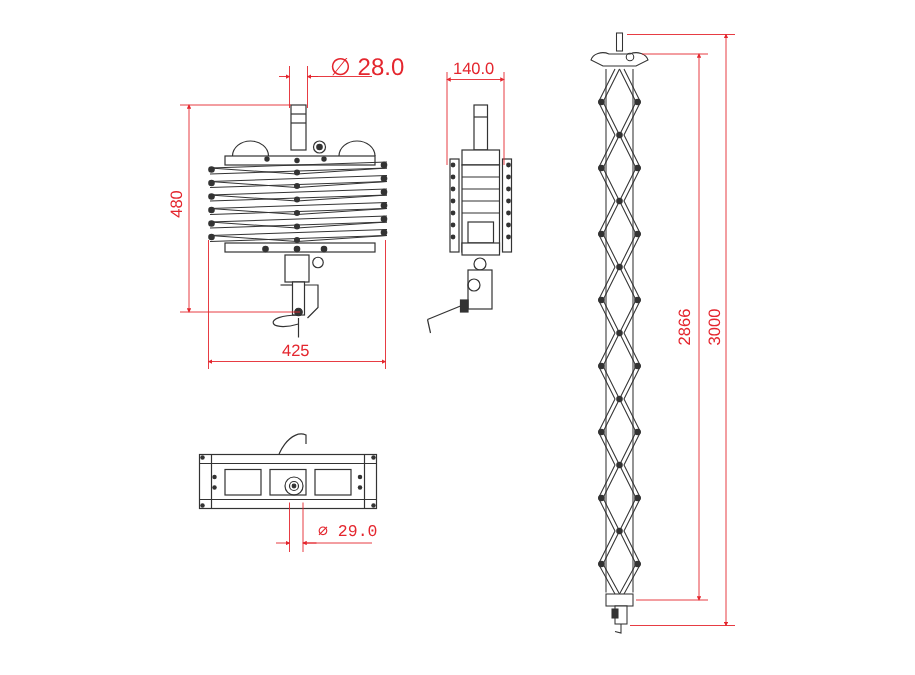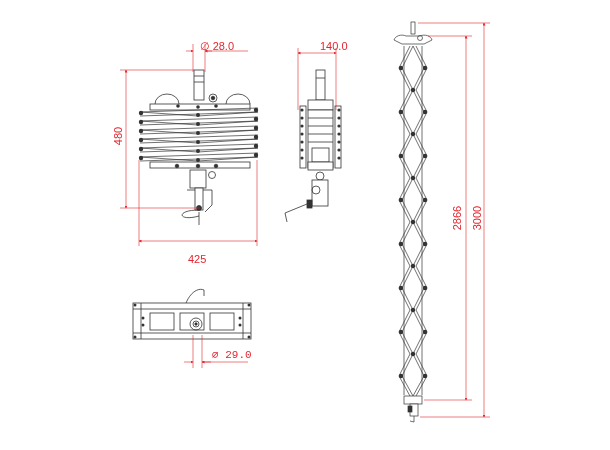--- a/index.html
+++ b/index.html
@@ -226,19 +226,19 @@
   <g stroke="#e4262e" stroke-width="0.6" fill="none">
     <line x1="418" y1="23" x2="490" y2="23"></line>
     <line x1="428" y1="36" x2="472" y2="36"></line>
     <line x1="424" y1="400" x2="472" y2="400"></line>
     <line x1="420" y1="417" x2="490" y2="417"></line>
     <line x1="466" y1="36" x2="466" y2="400" marker-start="url(#arr)" marker-end="url(#arr)"></line>
     <line x1="484" y1="23" x2="484" y2="417" marker-start="url(#arr)" marker-end="url(#arr)"></line>
   </g>
 </svg>
 
-<div class="dim-text" style="left:200px; top:40px; font-size:11px;">∅ 28.0</div>
+<div class="dim-text" style="left:220px; top:40px; font-size:16px;">∅ 28.0</div>
 <div class="dim-text vert" style="left:106px; top:130px; width:24px; text-align:center;">480</div>
-<div class="dim-text" style="left:188px; top:228px;margin-top:25px;">425</div>
-<div class="dim-text" style="left:320px; top:40px;text-align:right;">140.0</div>
+<div class="dim-text" style="left:188px; top:228px;">425</div>
+<div class="dim-text" style="left:302px; top:40px;text-align:right;">140.0</div>
 <div class="dim-text" style="left:212px; top:349px;font-family:Liberation Mono, monospace;">∅ 29.0</div>
 <div class="dim-text vert" style="left:442px; top:212px; width:30px; text-align:center;">2866</div>
 <div class="dim-text vert" style="left:462px; top:212px; width:30px; text-align:center;">3000</div>
 
 </body></html>

